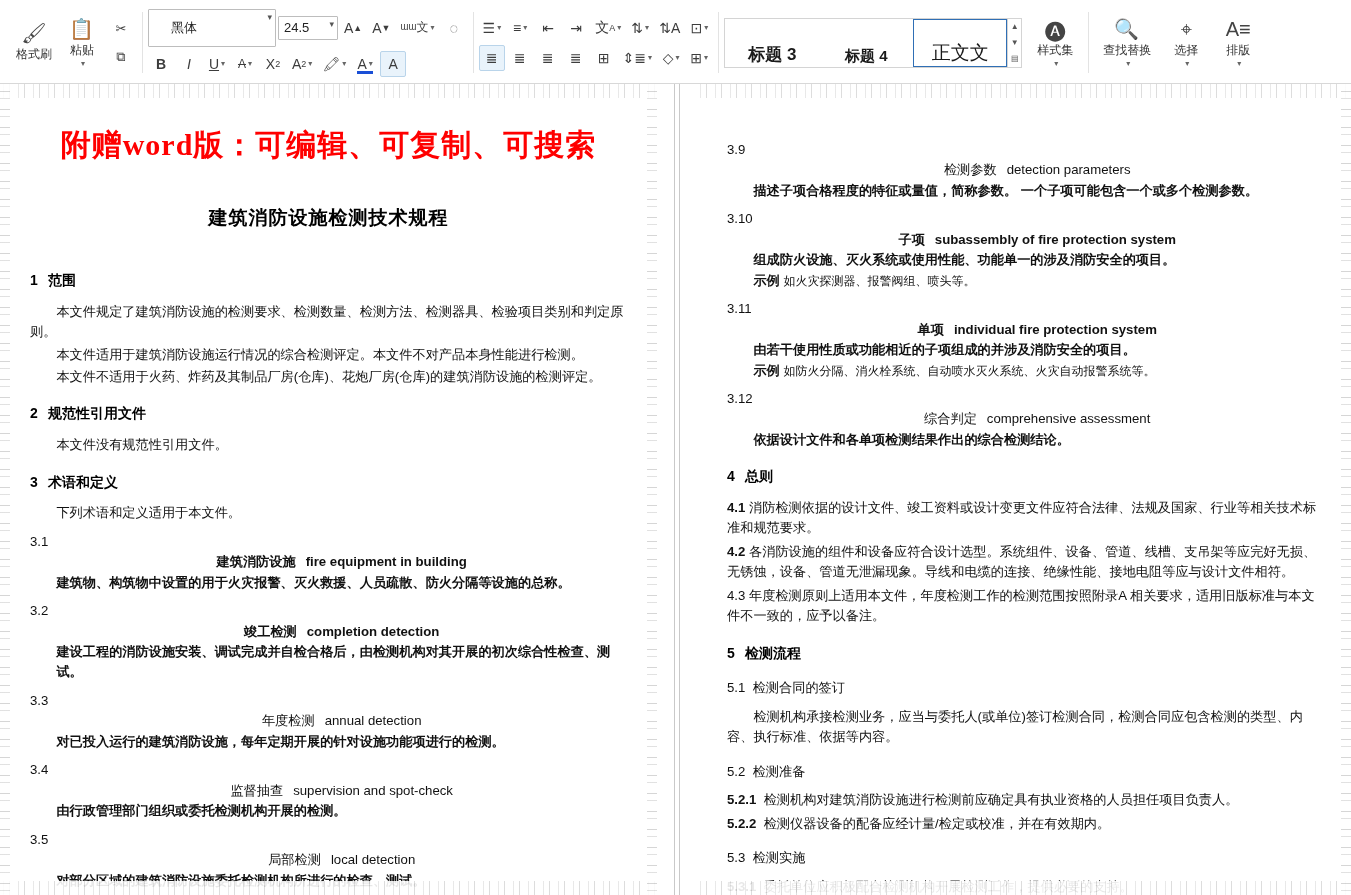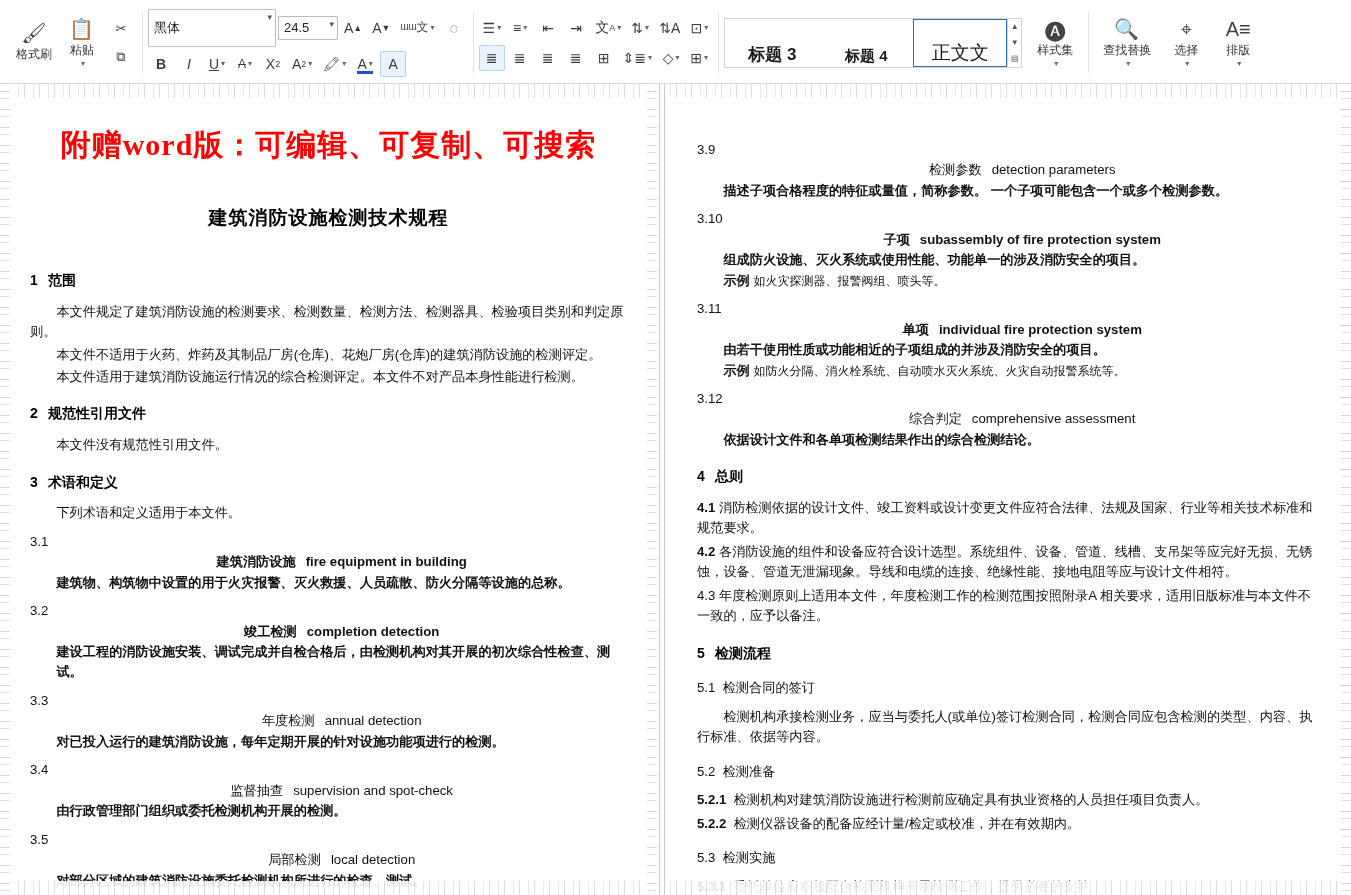--- a/index.html
+++ b/index.html
@@ -92,21 +92,21 @@
     margin-left: 2px;
     color: #666;
   }
   .underbar { position: absolute; bottom: 2px; left: 4px; right: 4px; height: 3px; }
 
   .fontname {
     width: 128px; height: 38px;
     border: 1px solid #bdbdbd;
     background: #fff;
     font-size: 13px;
-    padding: 0 16px 0 5px;
+    padding: 0 16px 0 22px;
     color: #222;
     appearance: none;
     -webkit-appearance: none;
     border-radius: 1px;
     font-family: "Liberation Sans", sans-serif;
   }
   .selwrap { position: relative; display: inline-block; }
   .selwrap::after {
     content: "▾";
     position: absolute;
@@ -166,21 +166,21 @@
   .docarea {
     position: relative;
     height: 811px;
     background: #ffffff;
     overflow: hidden;
   }
   .pagewrap {
     position: absolute;
     top: 0; left: 0; right: 0; bottom: 0;
     display: flex;
-    gap: 1px;
+    gap: 16px;
   }
   .page {
     position: relative;
     background: #ffffff;
     overflow: hidden;
   }
   .page-left { width: 657px; }
   .page-gap { width: 8px; background: #ffffff; position: relative; }
   .page-gap::before {
     content: "";
@@ -469,22 +469,22 @@
         <div class="torn-bottom"></div>
         <div class="edge-l"></div>
         <div class="edge-r"></div>
 
         <div class="content">
           <div class="banner">附赠word版：可编辑、可复制、可搜索</div>
           <div class="doctitle">建筑消防设施检测技术规程</div>
 
           <div class="h1"><span class="num">1</span><span>范围</span></div>
           <div class="p indent">本文件规定了建筑消防设施的检测要求、检测数量、检测方法、检测器具、检验项目类别和判定原则。</div>
+          <div class="p indent">本文件适用于建筑消防设施运行情况的综合检测评定。本文件不对产品本身性能进行检测。</div>
           <div class="p indent">本文件不适用于火药、炸药及其制品厂房(仓库)、花炮厂房(仓库)的建筑消防设施的检测评定。</div>
-          <div class="p indent">本文件适用于建筑消防设施运行情况的综合检测评定。本文件不对产品本身性能进行检测。</div>
 
           <div class="h1"><span class="num">2</span><span>规范性引用文件</span></div>
           <div class="p indent">本文件没有规范性引用文件。</div>
 
           <div class="h1"><span class="num">3</span><span>术语和定义</span></div>
           <div class="p indent">下列术语和定义适用于本文件。</div>
 
           <div class="numline">3.1</div>
           <div class="term"><span>建筑消防设施</span><span class="en">fire equipment in building</span></div>
           <div class="termdef">建筑物、构筑物中设置的用于火灾报警、灭火救援、人员疏散、防火分隔等设施的总称。</div>

